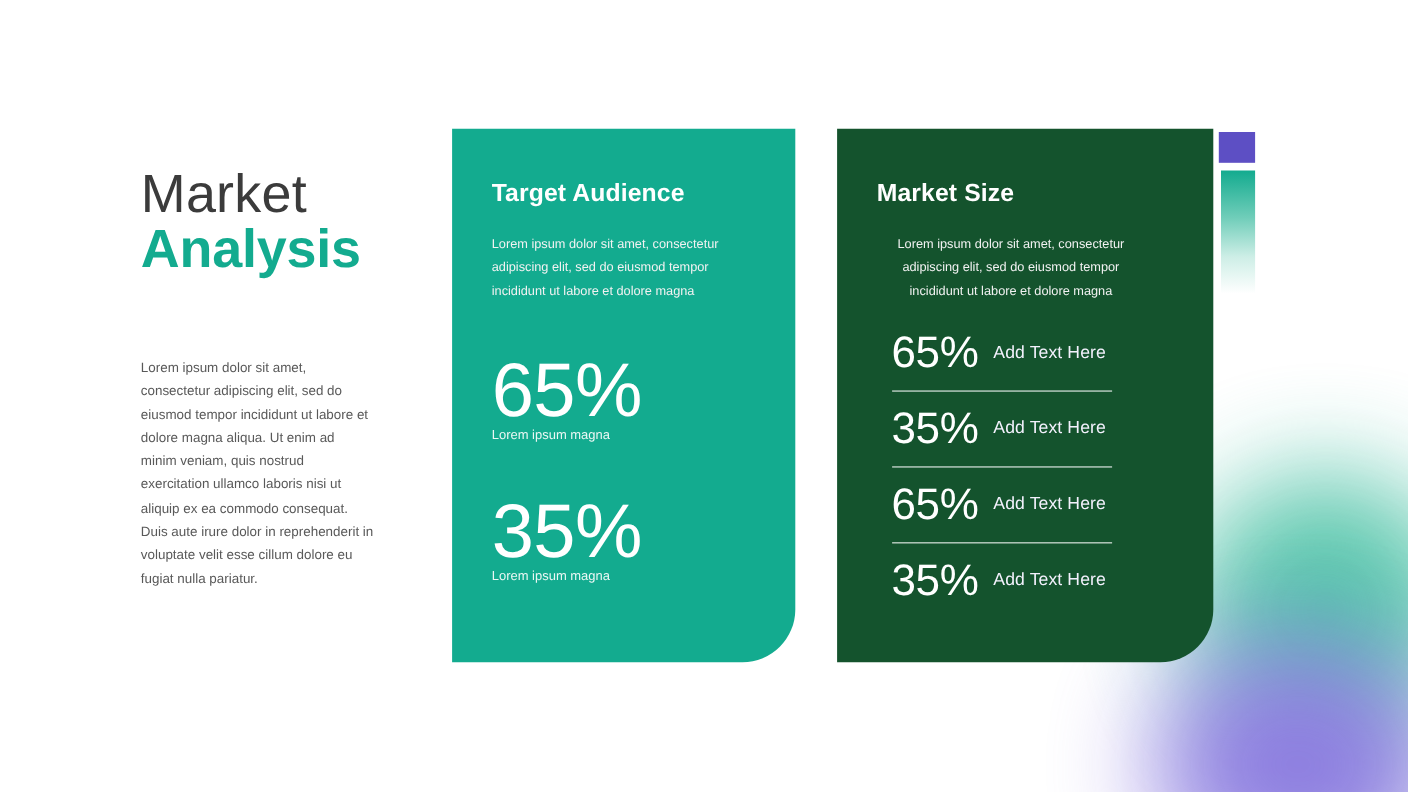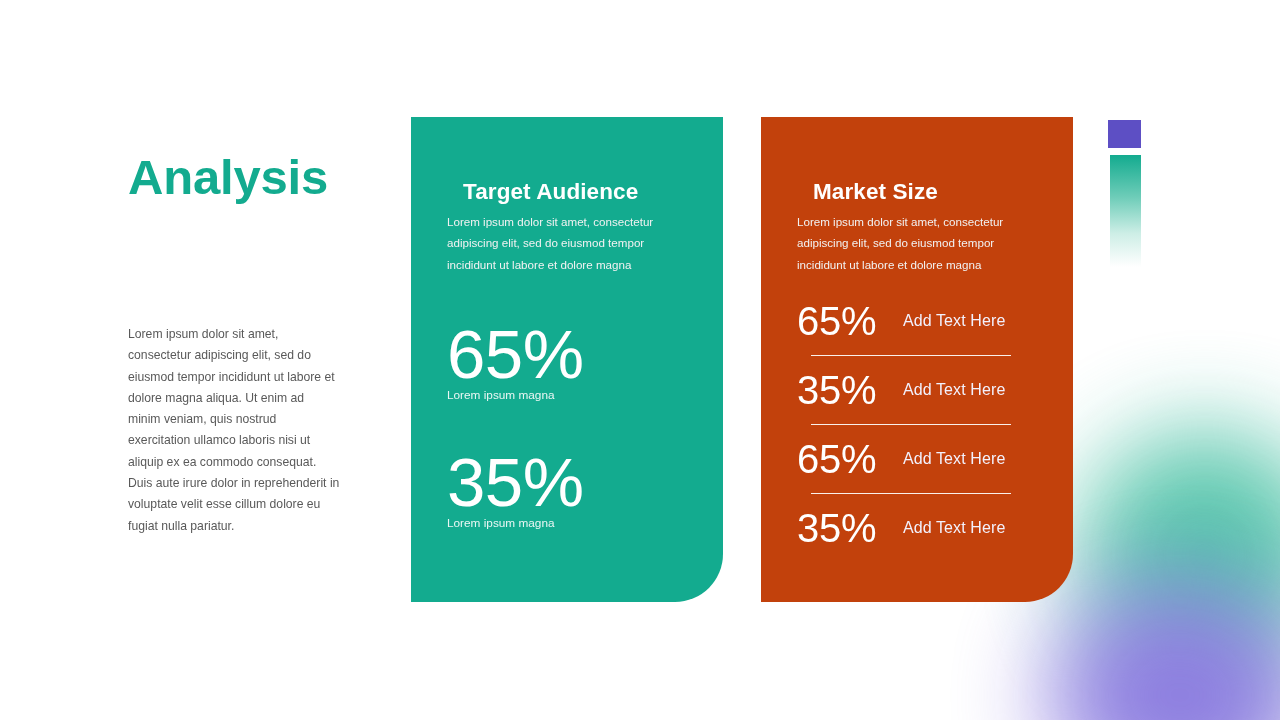--- a/index.html
+++ b/index.html
@@ -117,29 +117,30 @@
     border-radius: 0 0 48px 0;
     box-sizing: border-box;
   }
   .card-teal {
     left: 411px;
     width: 312px;
     background: #13ab8f;
   }
   .card-purple {
     left: 761px;
-    width: 312px;
-    background: #c2410c;
+    width: 342px;
+    background: #14532d;
+    text-align: center;
   }
 
   .card-heading {
     position: absolute;
     top: 46px;
     left: 36px;
-    margin: 16px;
+    margin: 0;
     font-size: 22.5px;
     font-weight: 700;
     color: #ffffff;
     letter-spacing: 0.1px;
   }
   .card-sub {
     position: absolute;
     top: 94px;
     left: 36px;
     margin: 0;
@@ -218,20 +219,21 @@
   <div class="blob-wrap">
     <div class="blob-teal"></div>
     <div class="blob-purple"></div>
   </div>
 
   <div class="accent-square"></div>
   <div class="accent-bar"></div>
 
   <div class="left-col">
     <h1 class="title">
+      <span class="title-line1">Market</span>
       <span class="title-line2">Analysis</span>
     </h1>
     <p class="left-body">Lorem ipsum dolor sit amet, consectetur adipiscing elit, sed do eiusmod tempor incididunt ut labore et dolore magna aliqua. Ut enim ad minim veniam, quis nostrud exercitation ullamco laboris nisi ut aliquip ex ea commodo consequat. Duis aute irure dolor in reprehenderit in voluptate velit esse cillum dolore eu fugiat nulla pariatur.</p>
   </div>
 
   <div class="card card-teal">
     <h2 class="card-heading">Target Audience</h2>
     <p class="card-sub">Lorem ipsum dolor sit amet, consectetur adipiscing elit, sed do eiusmod tempor incididunt ut labore et dolore magna</p>
 
     <div class="teal-stats">

